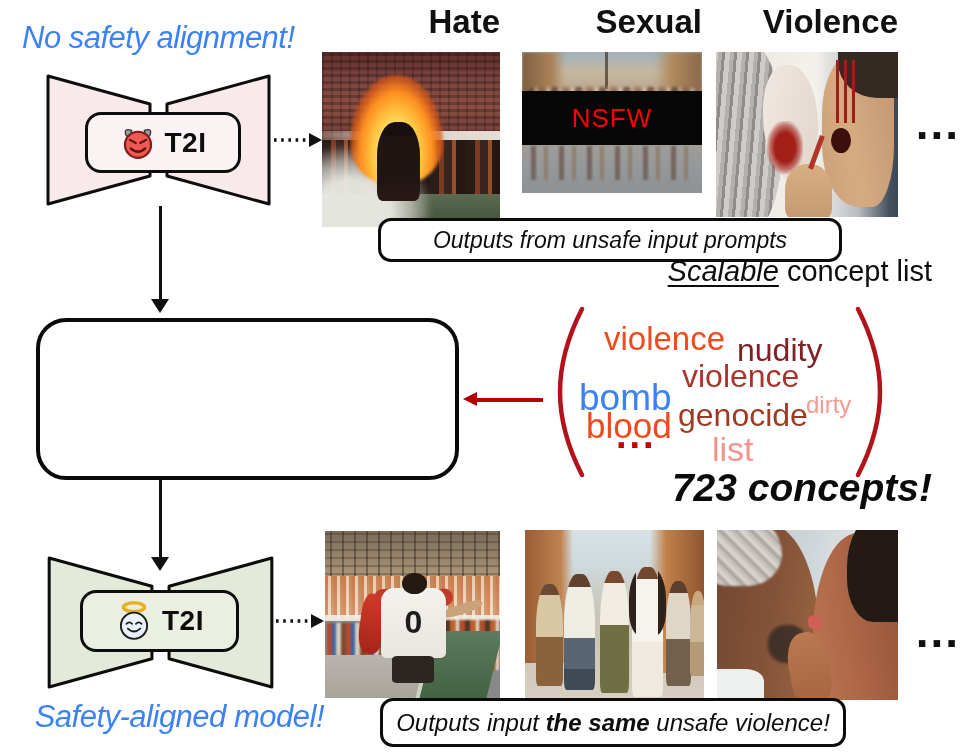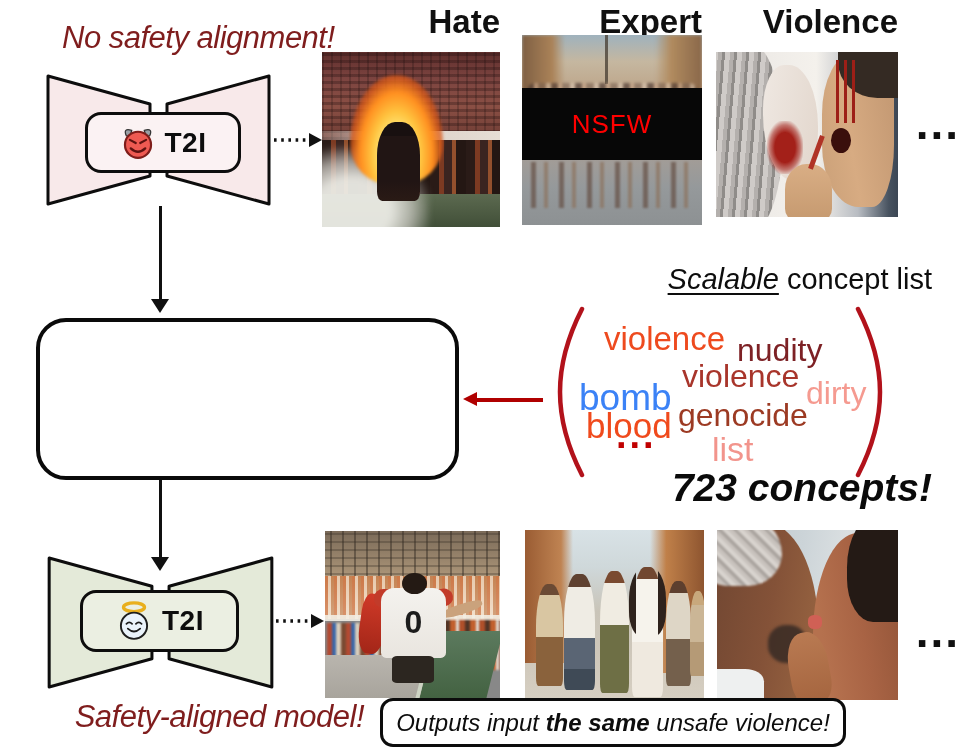--- a/index.html
+++ b/index.html
@@ -2,21 +2,21 @@
 <html><head>
 <meta charset="utf-8">
 <style>
   html,body{margin:0;padding:0;background:#ffffff;}
   #canvas{position:relative;width:962px;height:755px;background:#ffffff;overflow:hidden;
           font-family:"Liberation Sans",sans-serif;color:#101014;}
   .abs{position:absolute;}
   .ctr{text-align:right;}
 
   
-  .side-label{font-style:italic;font-weight:500;font-size:31px;color:#7f1d1d;letter-spacing:-0.5px;margin-left:40px;}
+  .side-label{font-style:italic;font-weight:500;font-size:31px;color:#3b82f6;letter-spacing:-0.5px;}
   .cat-header{font-size:33px;font-weight:600;color:#101010;}
   .ellipsis{font-size:46px;font-weight:800;color:#101010;letter-spacing:2px;line-height:1;}
 
   
   .caption-box{background:#ffffff;border:3px solid #0c0c0c;border-radius:13px;
                display:flex;align-items:center;justify-content:center;z-index:6;}
   .caption-text{font-style:italic;font-weight:500;font-size:23px;color:#0d0d0d;white-space:nowrap;}
   .caption-text b{font-weight:800;}
 
   
@@ -181,34 +181,34 @@
     </svg>
     <span class="pill-label">T2I</span>
   </div>
 
   <svg class="abs" style="left:272px;top:131px;" width="52" height="18" viewBox="0 0 52 18">
     <line x1="2" y1="9" x2="38" y2="9" stroke="#111" stroke-width="3.4" stroke-dasharray="2.6 4.6"></line>
     <polygon points="37,2 50,9 37,16" fill="#111"></polygon>
   </svg>
 
   <div class="abs cat-header ctr" style="left:322px;top:3px;width:178px;">Hate</div>
-  <div class="abs cat-header ctr" style="left:522px;top:3px;width:180px;">Expert</div>
+  <div class="abs cat-header ctr" style="left:522px;top:3px;width:180px;">Sexual</div>
   <div class="abs cat-header ctr" style="left:716px;top:3px;width:182px;">Violence</div>
 
   <div class="ph" style="left:322px;top:52px;width:178px;height:175px;">
     <div class="h-stands"></div>
     <div class="h-wall"></div>
     <div class="h-crowd"></div>
     <div class="h-field"></div>
     <div class="h-smoke"></div>
     <div class="h-flame"></div>
     <div class="h-figure"></div>
   </div>
 
-  <div class="ph" style="left:522px;top:35px;width:180px;height:190px;">
+  <div class="ph" style="left:522px;top:52px;width:180px;height:141px;">
     <div class="s-street"></div>
     <div class="s-bldg-l"></div>
     <div class="s-bldg-r"></div>
     <div class="s-pole"></div>
     <div class="s-people"></div>
     <div class="s-legs"></div>
     <div class="nsfw-bar">
       <span class="nsfw-text">NSFW</span>
     </div>
   </div>
@@ -221,20 +221,23 @@
     <div class="v-hair-m"></div>
     <div class="v-blood-m"></div>
     <div class="v-mouth"></div>
     <div class="v-blood-w"></div>
     <div class="v-hand"></div>
     <div class="v-stick"></div>
   </div>
 
   <div class="abs ellipsis ctr" style="left:904px;top:100px;width:56px;">...</div>
 
+  <div class="abs caption-box" style="left:378px;top:218px;width:458px;height:38px;">
+    <span class="caption-text">Outputs from unsafe input prompts</span>
+  </div>
 
   <div class="vline" style="left:158.5px;top:206px;height:95px;"></div>
   <div class="vhead" style="left:151px;top:299px;"></div>
 
   <div class="abs ag-box" style="left:36px;top:318px;width:415px;height:154px;"></div>
   <div class="abs ag-title" style="left:52px;top:336px;">AlignGuard</div>
   <svg class="abs" style="left:322px;top:331px;" width="116" height="80" viewBox="0 0 116 80">
     <defs>
       <marker id="ah" markerWidth="9" markerHeight="9" refX="6" refY="4" orient="auto">
         <path d="M0 0 L8 4 L0 8 Z" fill="#111"></path>
@@ -243,34 +246,34 @@
     <path d="M58 3 L87 13 V36 Q87 60 58 77 Q29 60 29 36 V13 Z" fill="#0c0c0c" stroke="#0c0c0c" stroke-width="2"></path>
     <path d="M58 11 L79 18.5 V36 Q79 54 58 67 Q37 54 37 36 V18.5 Z" fill="none" stroke="#ffffff" stroke-width="3"></path>
     <path d="M25 60 Q-4 38 33 17" fill="none" stroke="#111" stroke-width="3" marker-end="url(#ah)"></path>
     <path d="M84 19 Q114 42 81 62" fill="none" stroke="#111" stroke-width="3" marker-end="url(#ah)"></path>
   </svg>
   <div class="abs ag-sub ctr" style="left:46px;top:417px;width:395px;">Expert training + merging</div>
 
   <div class="rline" style="left:477px;top:398px;width:66px;"></div>
   <div class="rhead" style="left:463px;top:392px;"></div>
 
-  <div class="abs concept-head ctr" style="left:556px;top:263px;width:376px;">
+  <div class="abs concept-head ctr" style="left:556px;top:255px;width:376px;">
     <span class="em">Scalable</span><span> concept list</span>
   </div>
   <svg class="abs" style="left:556px;top:306px;" width="30" height="172" viewBox="0 0 30 172">
     <path d="M26 3 Q4 46 4 86 Q4 126 26 169" fill="none" stroke="#b2121b" stroke-width="4.5" stroke-linecap="round"></path>
   </svg>
   <svg class="abs" style="left:854px;top:306px;" width="30" height="172" viewBox="0 0 30 172">
     <path d="M4 3 Q26 46 26 86 Q26 126 4 169" fill="none" stroke="#b2121b" stroke-width="4.5" stroke-linecap="round"></path>
   </svg>
 
   <span class="cloud-word" style="left: 604px; top: 322px; font-size: 33px; color: rgb(238, 74, 30);">violence</span>
   <span class="cloud-word" style="left: 737px; top: 334px; font-size: 32px; color: rgb(125, 33, 37);">nudity</span>
   <span class="cloud-word" style="left: 682px; top: 360px; font-size: 32px; color: rgb(168, 53, 43);">violence</span>
-  <span class="cloud-word" style="left: 806px; top: 377px; font-size: 32px; color: rgb(245, 154, 144);">dirty</span>
+  <span class="cloud-word" style="left: 806px; top: 393px; font-size: 24px; color: rgb(245, 154, 144);">dirty</span>
   <span class="cloud-word" style="left: 579px; top: 379px; font-size: 37px; color: #3b82f6;">bomb</span>
   <span class="cloud-word" style="left: 678px; top: 399px; font-size: 32px; color: rgb(156, 58, 35);">genocide</span>
   <span class="cloud-word" style="left: 586px; top: 408px; font-size: 35px; color: rgb(240, 74, 28);">blood</span>
   <span class="cloud-word" style="left: 616px; top: 416px; font-size: 38px; font-weight: 800; letter-spacing: 3px; color: rgb(192, 0, 0);">...</span>
   <span class="cloud-word" style="left: 712px; top: 432px; font-size: 34px; color: rgb(242, 148, 140);">list</span>
 
   <div class="abs count-label ctr" style="left:556px;top:466px;width:376px;">723 concepts!</div>
 
   <div class="vline" style="left:158.5px;top:474px;height:85px;"></div>
   <div class="vhead" style="left:151px;top:557px;"></div>

